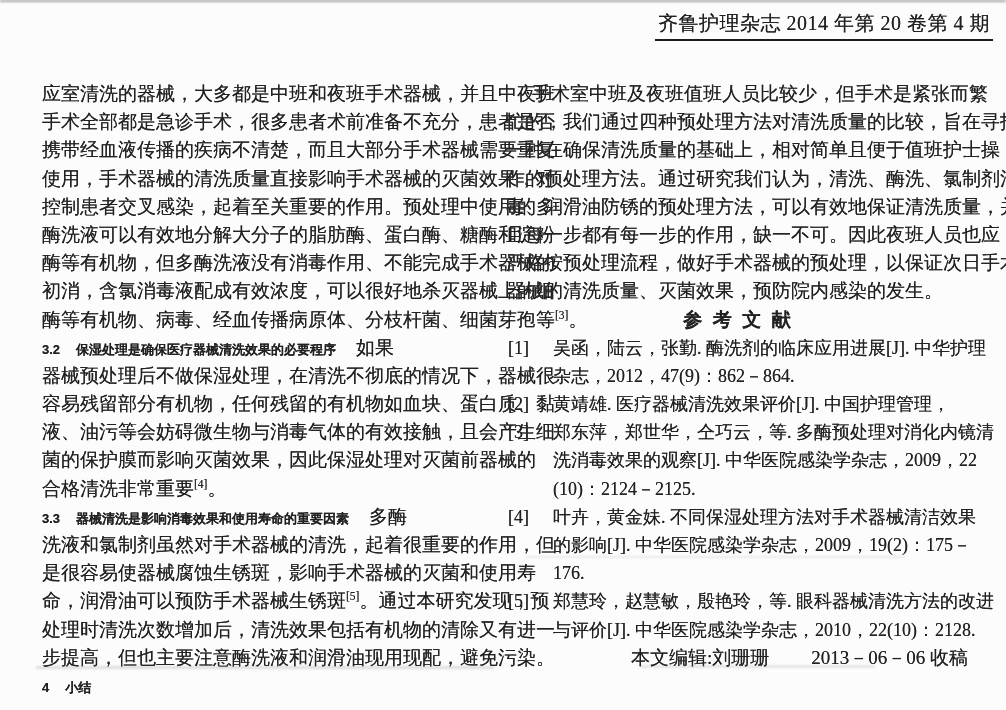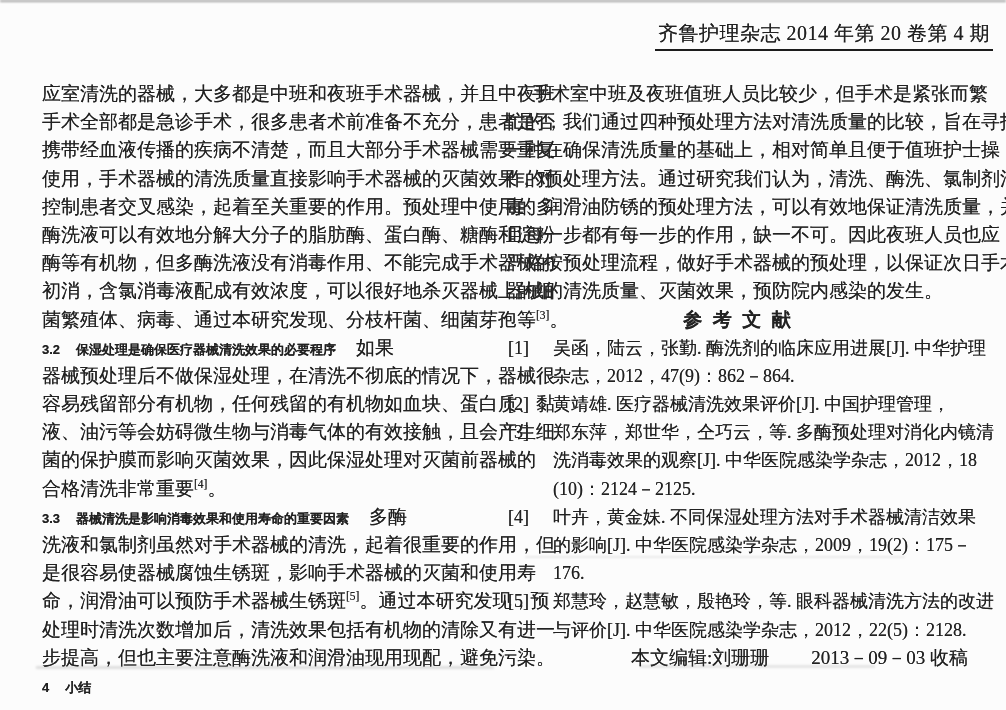--- a/index.html
+++ b/index.html
@@ -8,21 +8,21 @@
     width: 1006px;
     height: 710px;
     background: #fcfcfc;
     overflow: hidden;
     font-family: "Liberation Serif", "DejaVu Serif", serif;
     color: #212121;
   }
   
   .jheader {
     position: absolute;
-    top: 19px;
+    top: 9px;
     right: 13px;
     font-size: 20px;
     line-height: 28px;
     letter-spacing: 0.5px;
     border-bottom: 2px solid #1c1c1c;
     padding: 0 3px 2px 3px;
     white-space: nowrap;
     text-shadow: 0 0 0.5px #555;
   }
   
@@ -98,21 +98,21 @@
   <div class="col col-left">
     <div class="ln">应室清洗的器械，大多都是中班和夜班手术器械，并且中夜班</div>
     <div class="ln">手术全部都是急诊手术，很多患者术前准备不充分，患者是否</div>
     <div class="ln">携带经血液传播的疾病不清楚，而且大部分手术器械需要重复</div>
     <div class="ln">使用，手术器械的清洗质量直接影响手术器械的灭菌效果，对</div>
     <div class="ln">控制患者交叉感染，起着至关重要的作用。预处理中使用的多</div>
     <div class="ln">酶洗液可以有效地分解大分子的脂肪酶、蛋白酶、糖酶和淀粉</div>
     <div class="ln">酶等有机物，但多酶洗液没有消毒作用、不能完成手术器械的</div>
     <div class="ln">初消，含氯消毒液配成有效浓度，可以很好地杀灭器械上的细</div>
     <div class="ln">
-      <span>菌繁殖体、病毒、通过本研究发现、分枝杆菌、细菌芽孢等</span><span class="supref">[3]</span><span>。</span>
+      <span>酶等有机物、病毒、经血传播病原体、分枝杆菌、细菌芽孢等</span><span class="supref">[3]</span><span>。</span>
     </div>
     <div class="ln">
       <span class="secnum">3.2</span><span class="sechead">保湿处理是确保医疗器械清洗效果的必要程序</span><span>如果</span>
     </div>
     <div class="ln">器械预处理后不做保湿处理，在清洗不彻底的情况下，器械很</div>
     <div class="ln">容易残留部分有机物，任何残留的有机物如血块、蛋白质、黏</div>
     <div class="ln">液、油污等会妨碍微生物与消毒气体的有效接触，且会产生细</div>
     <div class="ln">菌的保护膜而影响灭菌效果，因此保湿处理对灭菌前器械的</div>
     <div class="ln">
       <span>合格清洗非常重要</span><span class="supref">[4]</span><span>。</span>
@@ -148,43 +148,43 @@
     <div class="ln ref">
       <span>杂志，2012，47(9)：862－864.</span>
     </div>
     <div class="ln ref">
       <span class="lbl">[2]</span><span>黄靖雄. 医疗器械清洗效果评价[J]. 中国护理管理，</span>
     </div>
     <div class="ln ref">
       <span class="lbl">[3]</span><span>郑东萍，郑世华，仝巧云，等. 多酶预处理对消化内镜清</span>
     </div>
     <div class="ln ref">
-      <span>洗消毒效果的观察[J]. 中华医院感染学杂志，2012，18</span>
+      <span>洗消毒效果的观察[J]. 中华医院感染学杂志，2009，22</span>
     </div>
     <div class="ln ref">
       <span>(10)：2124－2125.</span>
     </div>
     <div class="ln ref">
       <span class="lbl">[4]</span><span>叶卉，黄金妹. 不同保湿处理方法对手术器械清洁效果</span>
     </div>
     <div class="ln ref">
       <span>的影响[J]. 中华医院感染学杂志，2009，19(2)：175－</span>
     </div>
     <div class="ln ref">
       <span>176.</span>
     </div>
     <div class="ln ref">
       <span class="lbl">[5]</span><span>郑慧玲，赵慧敏，殷艳玲，等. 眼科器械清洗方法的改进</span>
     </div>
     <div class="ln ref">
-      <span>与评价[J]. 中华医院感染学杂志，2012，22(5)：2128.</span>
+      <span>与评价[J]. 中华医院感染学杂志，2010，22(10)：2128.</span>
     </div>
     <div class="ln footer-row">
       <span>本文编辑:刘珊珊</span>
-      <span>2013－09－03 收稿</span>
+      <span>2013－06－06 收稿</span>
     </div>
   </div>
 
   <div class="art art-left-b"></div>
   <div class="art art-right-m"></div>
   <div class="art art-right-b"></div>
 
 </div>
 
 </body></html>

